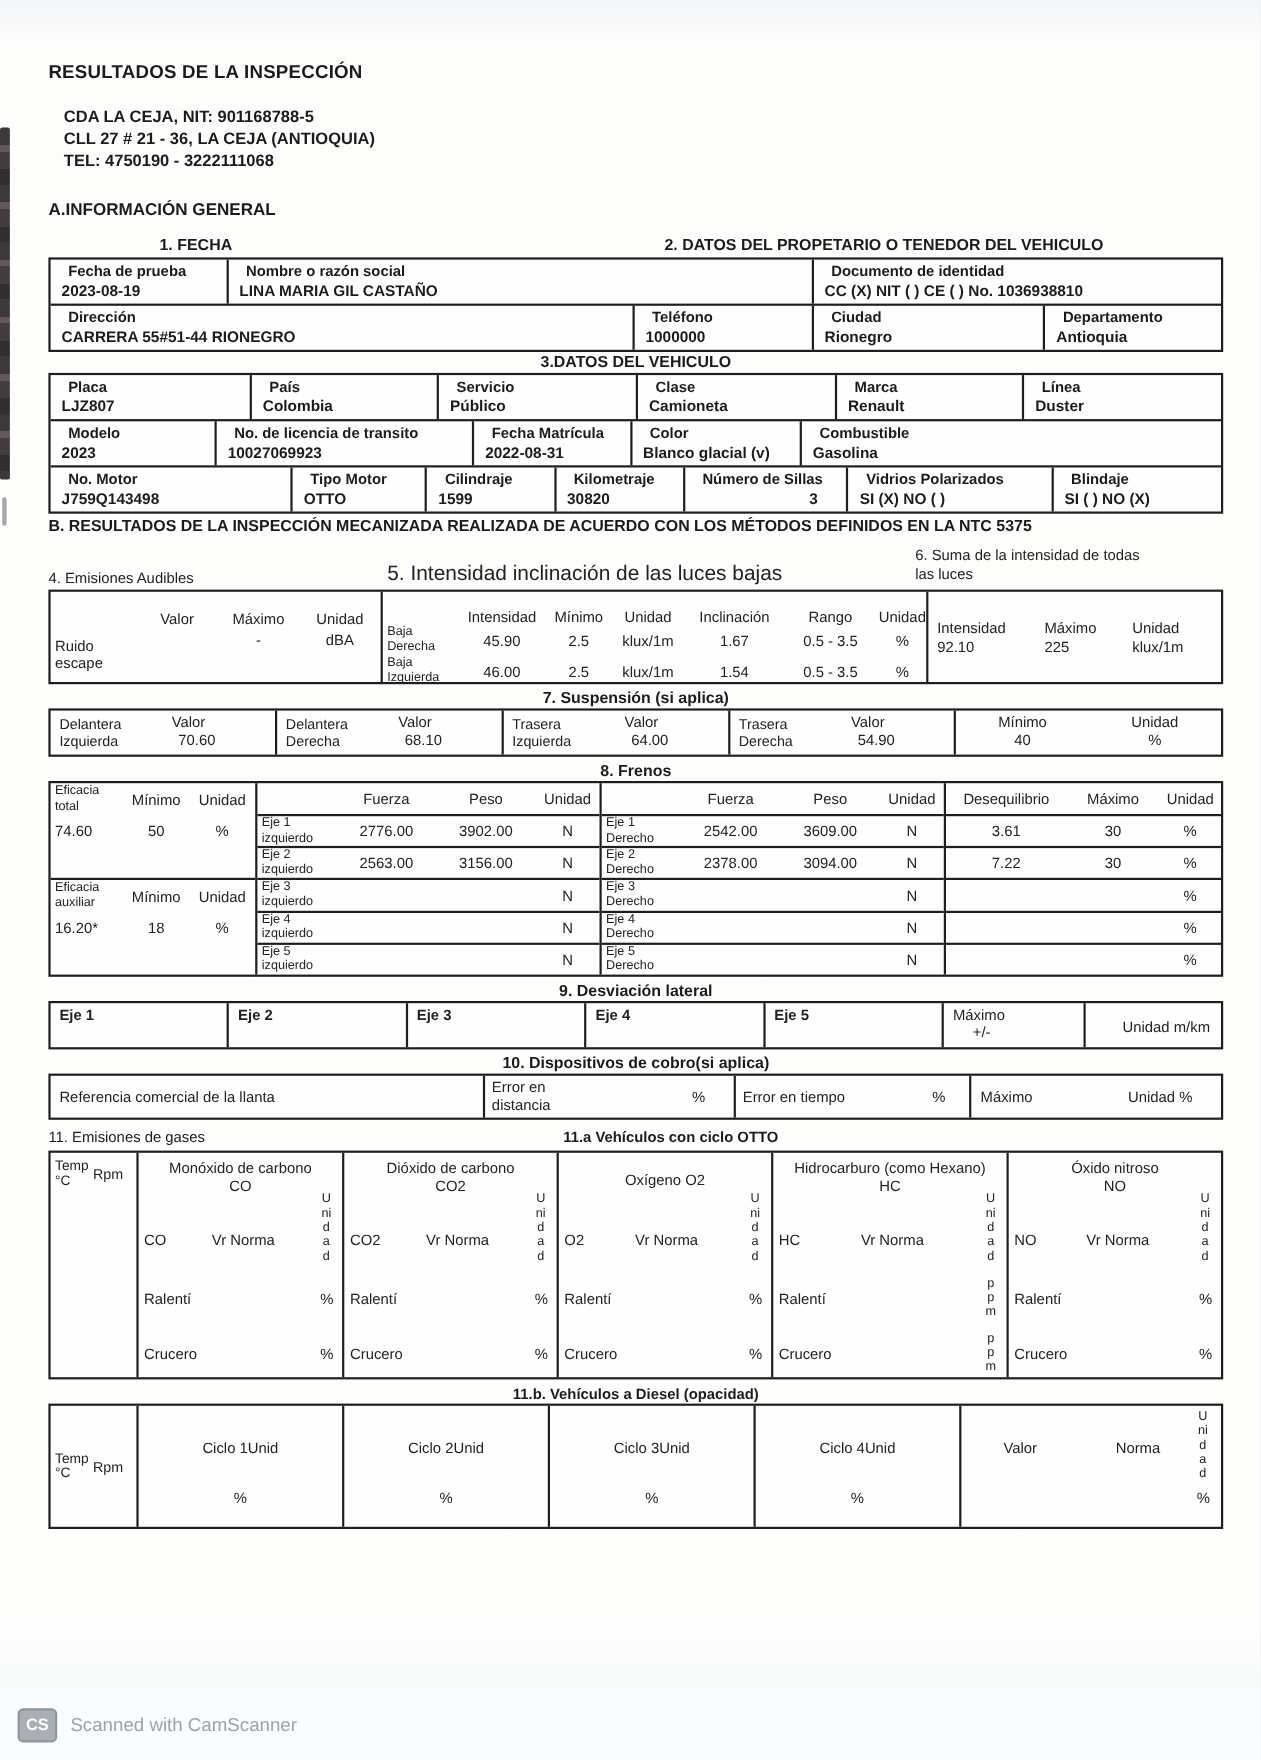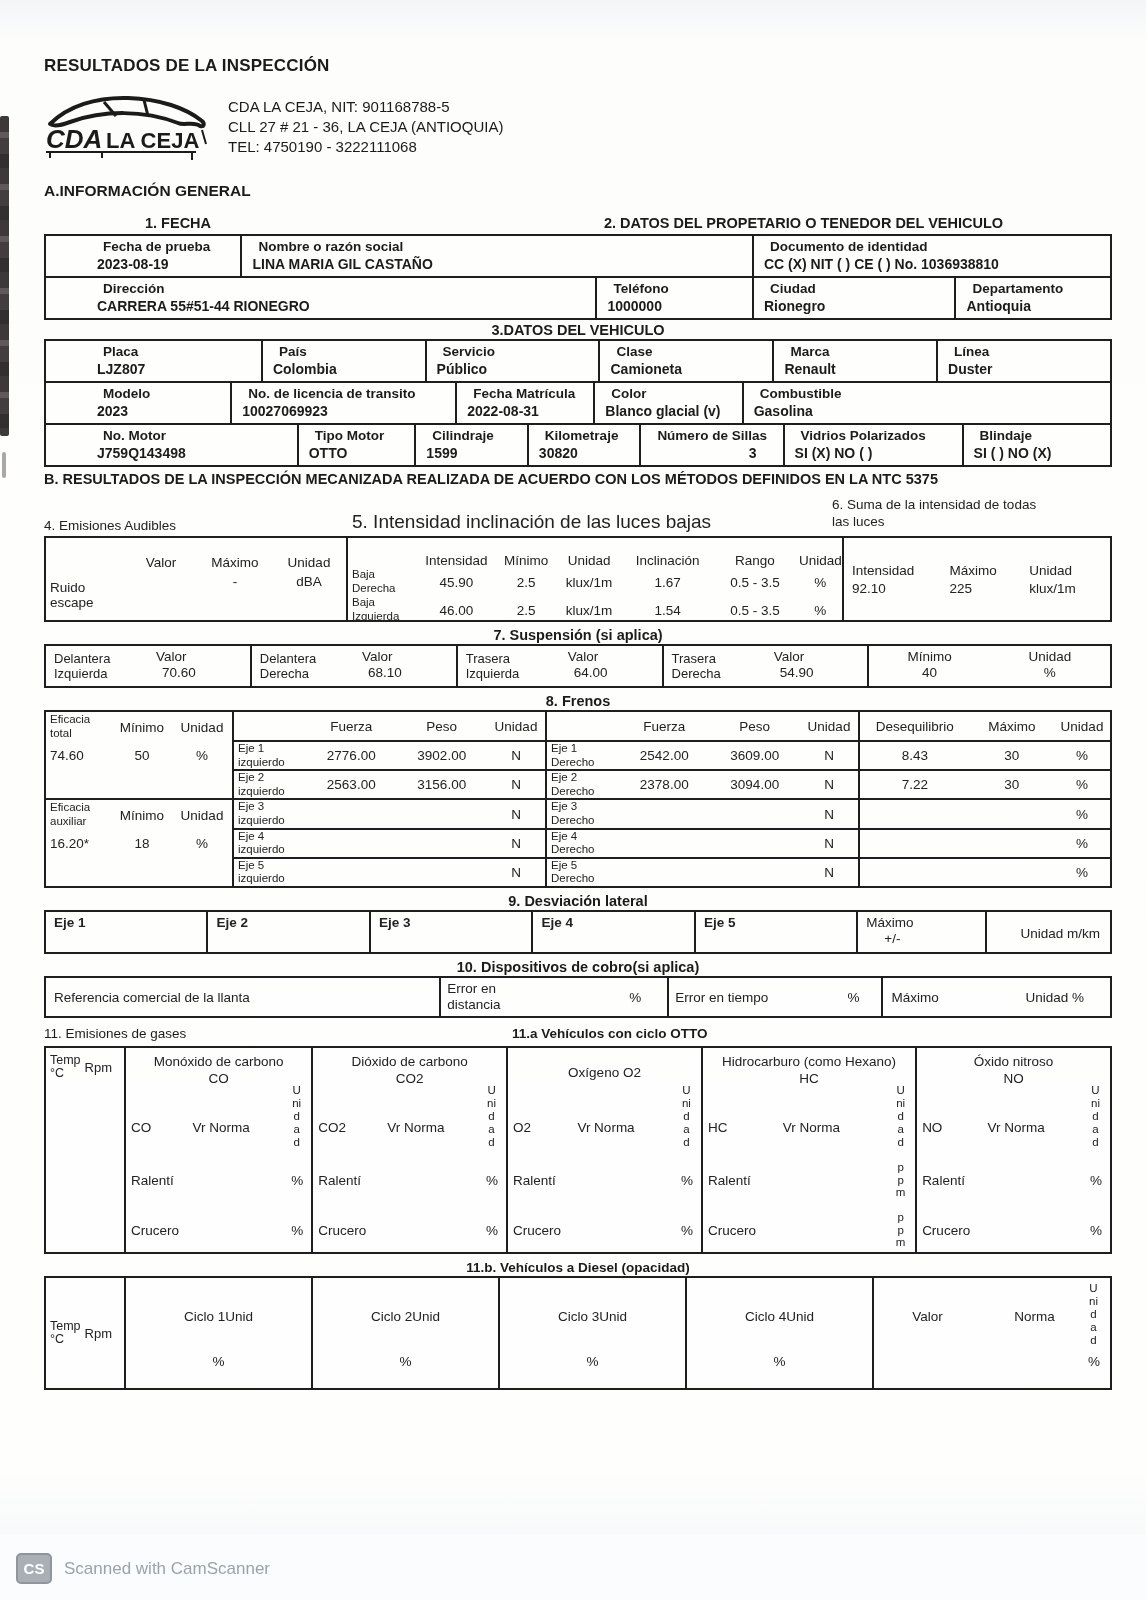--- a/index.html
+++ b/index.html
@@ -5,29 +5,29 @@
   * { box-sizing: border-box; margin: 0; padding: 0; }
   html,body { width: 1146px; }
   body { font-family: "Liberation Sans", sans-serif; background:#eef0f2; color:#1b1b1b; }
   .page { position:relative; width:1146px; height:1600px; overflow:hidden;
           background:linear-gradient(180deg,#f3f5f7 0%,#fdfdfc 2.5%,#fefefd 92%,#f6f8f9 97%,#fbfcfd 100%); }
   .content { position:absolute; left:44px; top:0; width:1068px; }
 
   .doc-title { margin-top:56px; font-size:17px; font-weight:800; letter-spacing:.2px; }
   .logo-row { margin-top:16px; display:flex; align-items:center; height:70px; }
   .logo-box { width:170px; flex:0 0 170px; }
-  .company-lines { margin-left:14px; font-size:15px; font-weight:400; line-height:20px; }
+  .company-lines { margin-left:14px; font-size:15px; font-weight:700; line-height:20px; }
   .section-a { margin-top:20px; font-size:15.5px; font-weight:800; }
 
   .hdr-row { position:relative; margin-top:15px; height:19px; font-size:14.5px; font-weight:800; }
   .hdr-1 { position:absolute; left:101px; }
   .hdr-2 { position:absolute; left:560px; }
 
   .tbl { border:2px solid #1e1e1e; background:rgba(255,255,255,.35); }
-  .trow { display:flex;padding-left:41px; }
+  .trow { display:flex; }
   .trow + .trow { border-top:2px solid #1e1e1e; }
   .tc { min-height:40px; padding:2px 4px 2px 10px; }
   .tc + .tc { border-left:2px solid #1e1e1e; }
   .lbl { font-size:13.5px; font-weight:700; padding-left:6px; line-height:17px; }
   .val { font-size:14px; font-weight:700; line-height:18px; }
   .val.right { text-align:right; padding-right:22px; }
 
   .cap { text-align:center; font-size:14.5px; font-weight:800; margin-top:5px; line-height:17px; }
   .bline { margin-top:4px; font-size:14.5px; font-weight:800; line-height:17px; }
   .note { margin-top:2px; font-size:13.5px; color:#2a2a2a; }
@@ -158,29 +158,20 @@
 <body>
 
 <div class="page">
   <div class="scan-mark"></div>
   <div class="scan-mark2"></div>
 
   <div class="content">
     <div class="doc-title">RESULTADOS DE LA INSPECCIÓN</div>
 
     <div class="logo-row">
-      <div class="logo-box">
-        <svg width="170" height="70" viewBox="0 0 170 70">
-          <path d="M6 34 C24 16 52 7 84 8 C116 9 142 18 158 31 C161 34 160 37 156 36 C150 31 140 36 134 33 C100 20 60 20 26 32 C18 35 10 37 6 34 Z" fill="none" stroke="#1b1b1b" stroke-width="4" stroke-linejoin="round"></path>
-          <path d="M60 12 L72 26 M100 10 L104 26" stroke="#1b1b1b" stroke-width="3" fill="none"></path>
-          <text x="2" y="58" font-family="Liberation Sans, sans-serif" font-size="26" font-weight="800" font-style="italic" fill="#1b1b1b">CDA</text>
-          <text x="62" y="58" font-family="Liberation Sans, sans-serif" font-size="22" font-weight="700" fill="#1b1b1b">LA CEJA</text>
-          <path d="M2 62 h150 M6 62 v6 M58 62 v6 M148 62 v8 M158 40 l4 14" stroke="#1b1b1b" stroke-width="2" fill="none"></path>
-        </svg>
-      </div>
       <div class="company-lines">
         <div>CDA LA CEJA, NIT: 901168788-5</div>
         <div>CLL 27 # 21 - 36, LA CEJA (ANTIOQUIA)</div>
         <div>TEL: 4750190 - 3222111068</div>
       </div>
     </div>
 
     <div class="section-a">A.INFORMACIÓN GENERAL</div>
 
     <div class="hdr-row">
@@ -497,21 +488,21 @@
         </div>
       </div>
 
       <div class="colD">
         <div class="ehr">
           <span class="d-d">Desequilibrio</span>
           <span class="d-m">Máximo</span>
           <span class="d-u">Unidad</span>
         </div>
         <div class="erow">
-          <span class="d-d">8.43</span>
+          <span class="d-d">3.61</span>
           <span class="d-m">30</span>
           <span class="d-u">%</span>
         </div>
         <div class="erow">
           <span class="d-d">7.22</span>
           <span class="d-m">30</span>
           <span class="d-u">%</span>
         </div>
         <div class="erow">
           <span class="d-d"></span>

